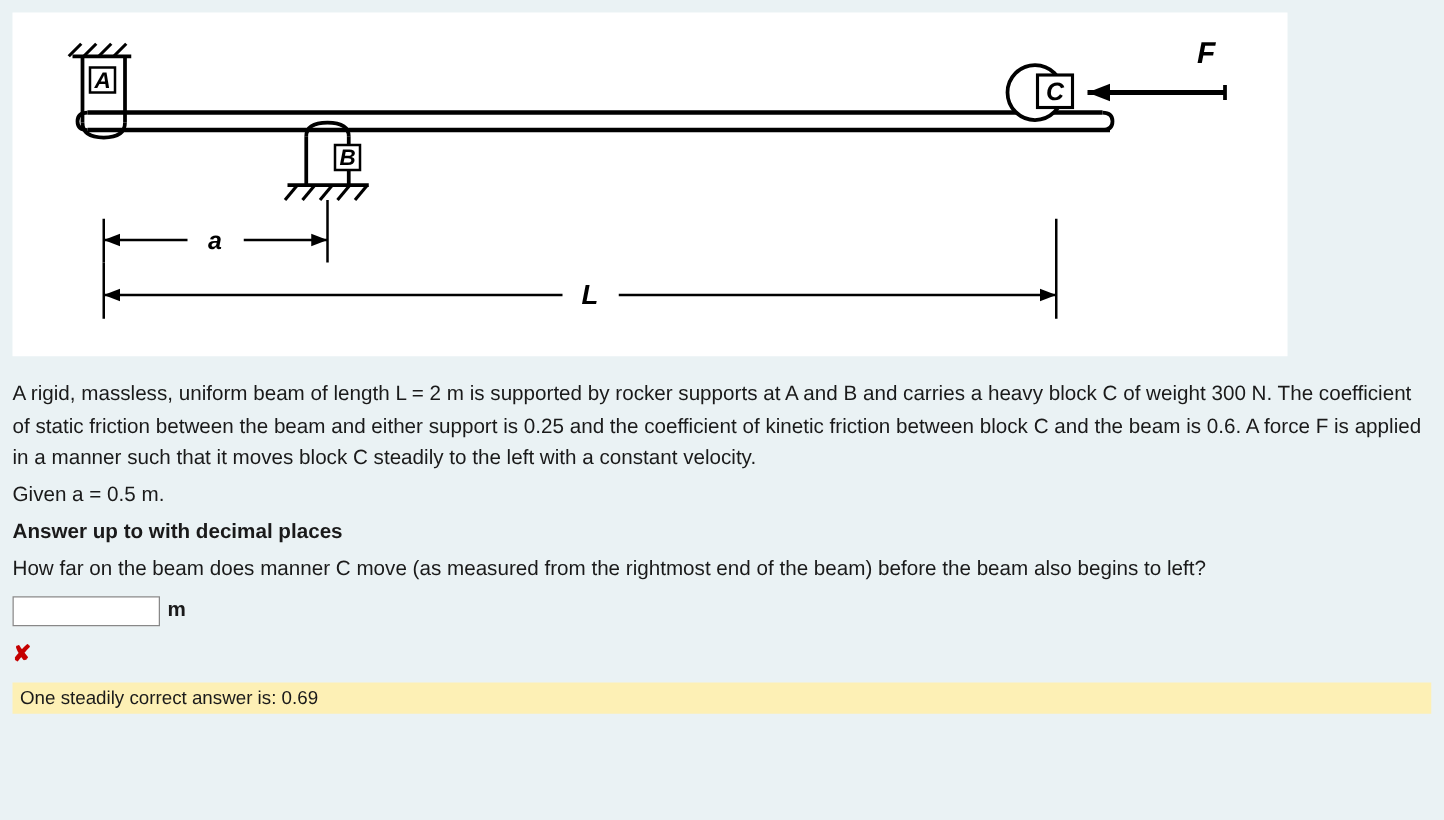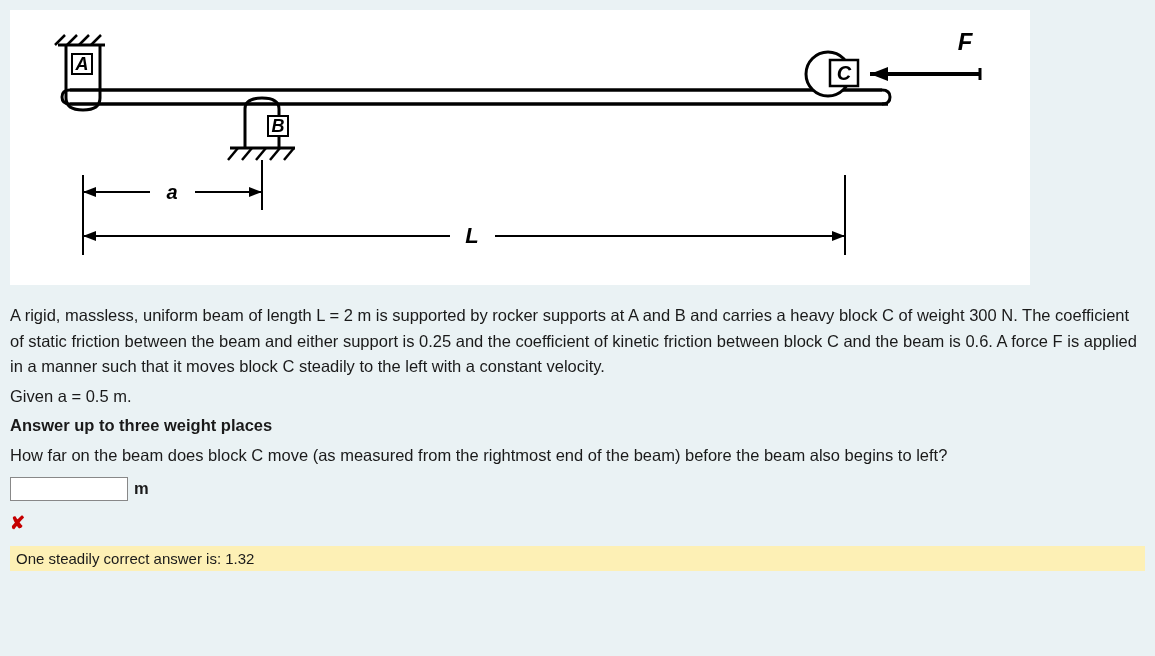--- a/index.html
+++ b/index.html
@@ -142,28 +142,28 @@
       <line x1="475" y1="216" x2="825" y2="216" stroke="#000" stroke-width="2"></line>
       <polygon points="63,216 76,211 76,221" fill="#000"></polygon>
       <polygon points="825,216 812,211 812,221" fill="#000"></polygon>
       <text x="452" y="223" text-anchor="middle" font-family="Arial" font-weight="bold" font-style="italic" font-size="22">L</text>
     </svg>
   </div>
 
   <div class="content">
     <p>A rigid, massless, uniform beam of length L = 2 m is supported by rocker supports at A and B and carries a heavy block C of weight 300 N. The coefficient of static friction between the beam and either support is 0.25 and the coefficient of kinetic friction between block C and the beam is 0.6. A force F is applied in a manner such that it moves block C steadily to the left with a constant velocity.</p>
     <p>Given a = 0.5 m.</p>
-    <p class="bold">Answer up to three weight places</p>
+    <p class="bold">Answer up to with decimal places</p>
     <p>
-      <span>How far on the beam does block C move (</span><span class="italic">as measured from the rightmost end of the beam</span><span>) before the beam also begins to left?</span>
+      <span>How far on the beam does manner C move (</span><span class="italic">as measured from the rightmost end of the beam</span><span>) before the beam also begins to left?</span>
     </p>
     <div class="answer-row">
       <input class="answer-input" type="text" style="">
       <span class="unit">m</span>
     </div>
     <div class="feedback-icon">✘</div>
   </div>
 
   <div class="solution-bar">
-    <span>One steadily correct answer is: </span><span>1.32</span>
+    <span>One steadily correct answer is: </span><span>0.69</span>
   </div>
 
 </div>
 
 </body></html>

